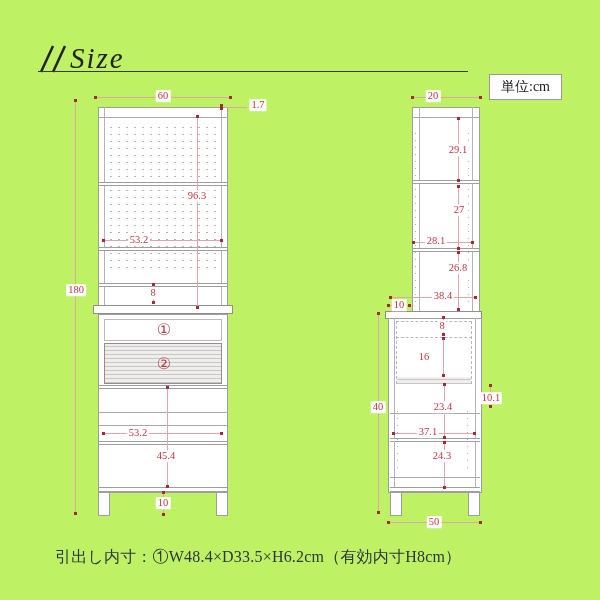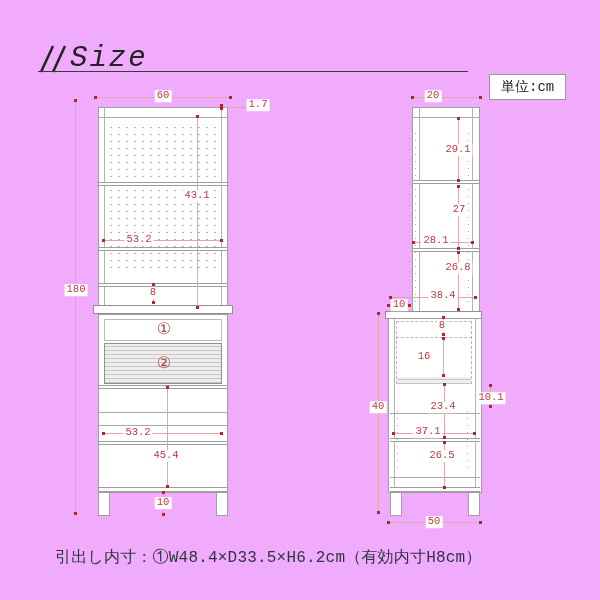--- a/index.html
+++ b/index.html
@@ -1,17 +1,17 @@
 <!DOCTYPE html>
 <html><head>
 <meta charset="utf-8">
 <style>
   html,body{margin:0;padding:0;background:#fff;}
-  .page{position:relative;width:600px;height:600px;background:#f0abfc;overflow:hidden;
-        font-family:Liberation Mono, monospace;}
+  .page{position:relative;width:600px;height:600px;background:#bef264;overflow:hidden;
+        font-family:Liberation Serif, serif;}
   
   .title{position:absolute;left:70px;top:42px;font-size:29px;font-style:italic;
          font-weight:100;letter-spacing:2px;color:#222;}
   .title-underline{position:absolute;left:38px;top:71px;width:430px;height:1px;background:#3a3a3a;}
   .unit-box{position:absolute;left:489px;top:74px;border:1px solid #9a9a9a;background:#fff;
             padding:3px 11px;font-size:14px;color:#1c1c1c;}
   
   .box{position:absolute;border:1px solid #9e9e9e;background:#fff;box-sizing:border-box;}
   .hl{position:absolute;height:1px;background:#a8a8a8;}
   .vl{position:absolute;width:1px;background:#b4b4b4;}
@@ -81,21 +81,21 @@
     <span class="dlabel" style="left:163px;top:96px">60</span>
 
     <span class="mk" style="left:220px;top:104px"></span>
     <div class="leader" style="left:225px;top:107px;width:22px"></div>
     <span class="dlabel" style="left:258px;top:105px">1.7</span>
 
     <div class="dim-v" style="left:75px;top:100px;height:414px"></div>
     <span class="dlabel" style="left:76px;top:290px">180</span>
 
     <div class="dim-v" style="left:197px;top:116px;height:192px"></div>
-    <span class="dlabel" style="left:197px;top:196px">43.1</span>
+    <span class="dlabel" style="left:197px;top:196px">96.3</span>
 
     <div class="dim-h" style="left:103px;top:240px;width:119px"></div>
     <span class="dlabel" style="left:139px;top:240px">53.2</span>
 
     <div class="dim-v" style="left:153px;top:284px;height:19px"></div>
     <span class="dlabel" style="left:153px;top:293px">8</span>
 
     <div class="dim-h" style="left:103px;top:433px;width:119px"></div>
     <span class="dlabel" style="left:138px;top:433px">53.2</span>
 
@@ -166,21 +166,21 @@
     <div class="dim-v" style="left:490px;top:385px;height:22px"></div>
     <span class="dlabel" style="left:491px;top:398px">10.1</span>
 
     <div class="dim-v" style="left:444px;top:384px;height:54px"></div>
     <span class="dlabel" style="left:443px;top:407px">23.4</span>
 
     <div class="dim-h" style="left:393px;top:433px;width:82px"></div>
     <span class="dlabel" style="left:428px;top:432px">37.1</span>
 
     <div class="dim-v" style="left:444px;top:442px;height:46px"></div>
-    <span class="dlabel" style="left:442px;top:456px">26.5</span>
+    <span class="dlabel" style="left:442px;top:456px">24.3</span>
 
     <div class="dim-h" style="left:388px;top:522px;width:93px"></div>
     <span class="dlabel" style="left:434px;top:522px">50</span>
   </div>
 
   <div class="foot" style="left:55px;top:547px">引出し内寸：①W48.4×D33.5×H6.2cm（有効内寸H8cm）</div>
 
 </div>
 
 </body></html>

